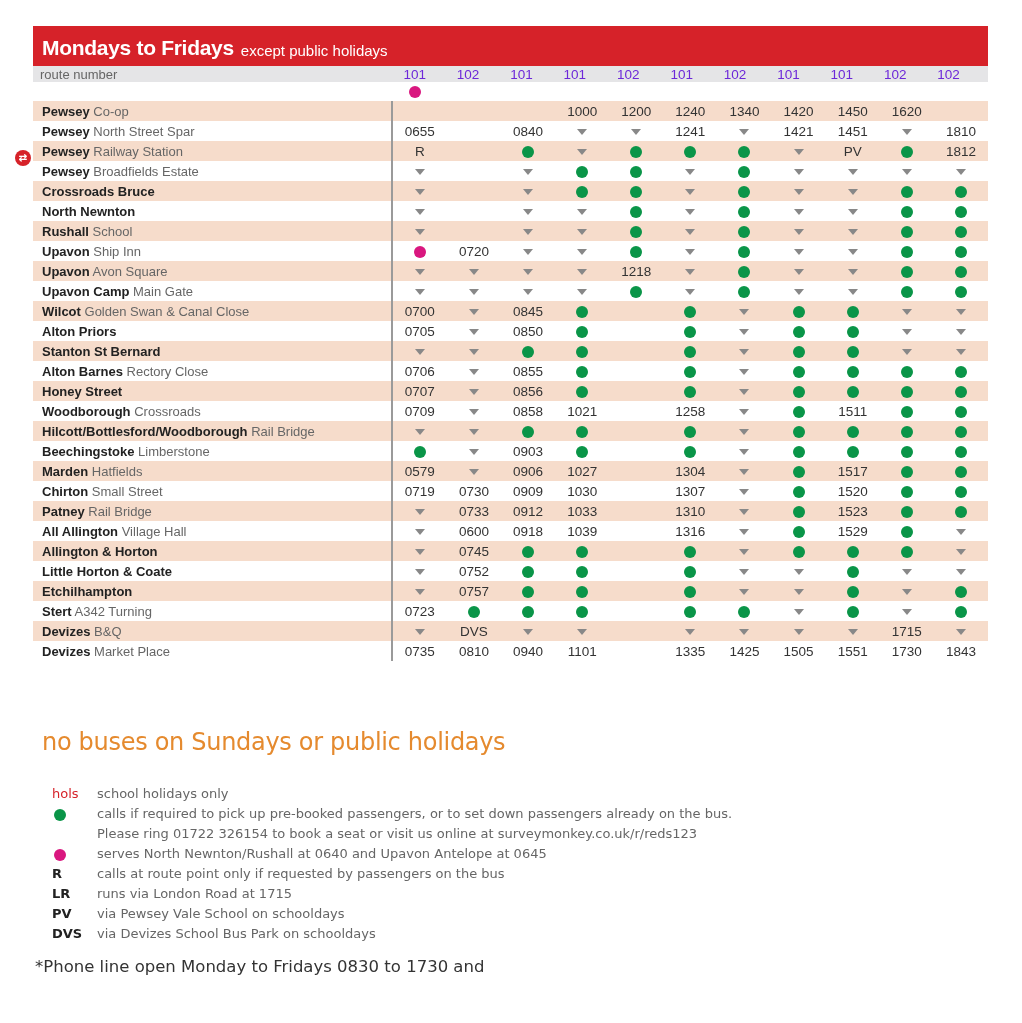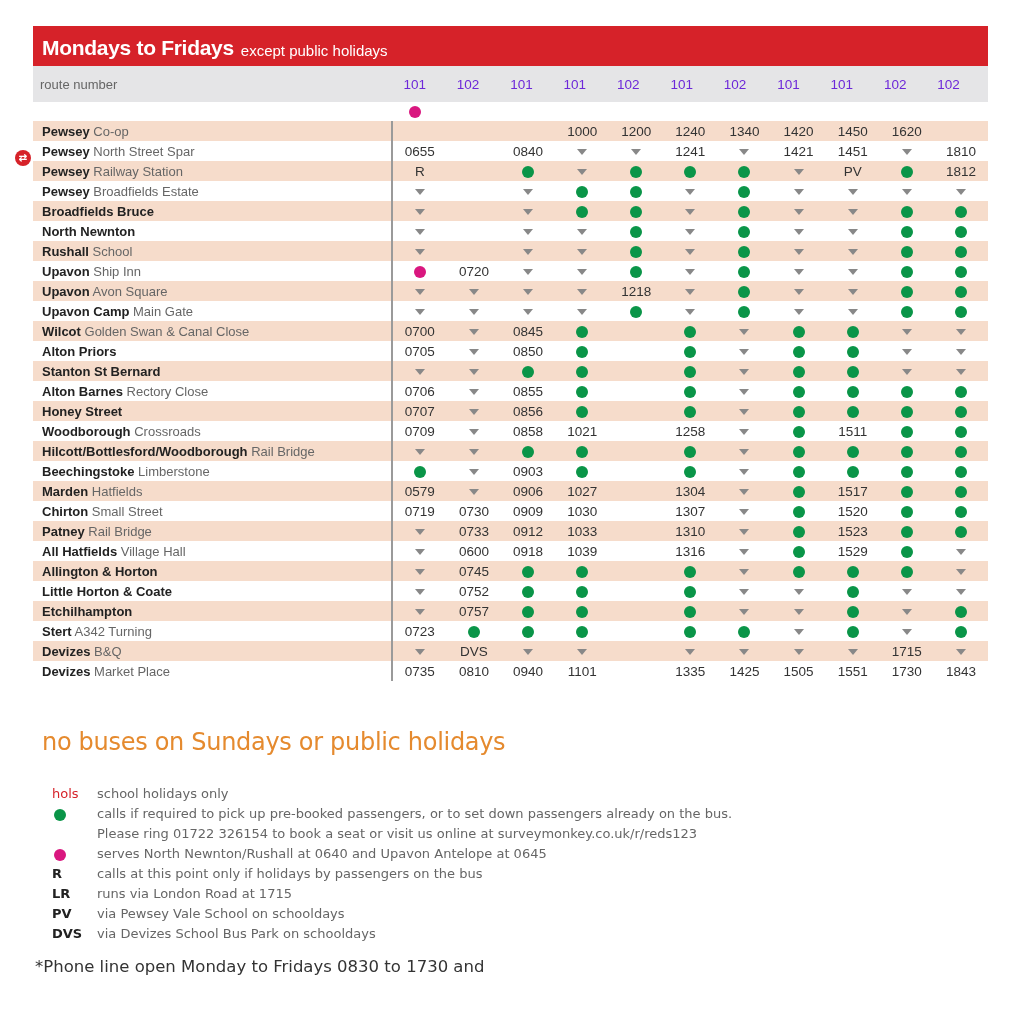--- a/index.html
+++ b/index.html
@@ -1,21 +1,21 @@
 <!DOCTYPE html>
 <html><head>
 <meta charset="utf-8">
 <style>
   html, body { margin: 0; padding: 0; background: #ffffff; }
   body { width: 1022px; height: 1023px; position: relative; font-family: "Liberation Sans", sans-serif; color: #333; overflow: hidden; }
   .wrap { position: absolute; left: 33px; top: 26px; width: 955px; }
   .banner { background: #d62229; height: 40px; display: flex; align-items: flex-end; padding: 0 0 6px 9px; box-sizing: border-box; color: #fff; }
   .banner .main { font-size: 21px; font-weight: bold; letter-spacing: -0.3px; }
   .banner .sub { font-size: 15px; margin-left: 7px; margin-bottom: 1px; }
-  .routes { background: #e5e5e7; height: 36px; display: flex; align-items: center; }
+  .routes { background: #e5e5e7; height: 16px; display: flex; align-items: center; }
   .routes .lbl { width: 355px; padding-left: 7px; font-size: 13px; color: #666; box-sizing: border-box; }
   .col { width: 53.4px; text-align: center; font-size: 13.5px; flex: none; }
   .routes .col { color: #6d28d9; }
   .noterow { height: 19px; display: flex; align-items: center; }
   .noterow .lbl { width: 355px; }
   table.tt { border-collapse: collapse; width: 955px; table-layout: fixed; }
   table.tt td { height: 20px; padding: 0; font-size: 13.5px; color: #333; }
   table.tt tr.odd td { background: #f6dccb; }
   table.tt td.stop { width: 353px; padding-left: 9px; font-size: 13px; box-sizing: border-box; white-space: nowrap; }
   table.tt td.sep { width: 2px; background: #9a9a9a !important; }
@@ -132,21 +132,21 @@
           <td class="v"><span class="dot green"></span></td>
           <td class="v"><span class="dot green"></span></td>
           <td class="v"><span class="tri"></span></td>
           <td class="v"><span class="dot green"></span></td>
           <td class="v"><span class="tri"></span></td>
           <td class="v"><span class="tri"></span></td>
           <td class="v"><span class="tri"></span></td>
           <td class="v"><span class="tri"></span></td>
         </tr>
         <tr class="odd">
-          <td class="stop"><span class="bold">Broadfields Bruce</span></td>
+          <td class="stop"><span class="bold">Crossroads Bruce</span></td>
           <td class="sep"></td>
           <td class="v"><span class="tri"></span></td>
           <td class="v"></td>
           <td class="v"><span class="tri"></span></td>
           <td class="v"><span class="dot green"></span></td>
           <td class="v"><span class="dot green"></span></td>
           <td class="v"><span class="tri"></span></td>
           <td class="v"><span class="dot green"></span></td>
           <td class="v"><span class="tri"></span></td>
           <td class="v"><span class="tri"></span></td>
@@ -387,21 +387,21 @@
           <td class="v">1033</td>
           <td class="v"></td>
           <td class="v">1310</td>
           <td class="v"><span class="tri"></span></td>
           <td class="v"><span class="dot green"></span></td>
           <td class="v">1523</td>
           <td class="v"><span class="dot green"></span></td>
           <td class="v"><span class="dot green"></span></td>
         </tr>
         <tr class="even">
-          <td class="stop"><span class="bold">All Hatfields</span> <span class="light">Village Hall</span></td>
+          <td class="stop"><span class="bold">All Allington</span> <span class="light">Village Hall</span></td>
           <td class="sep"></td>
           <td class="v"><span class="tri"></span></td>
           <td class="v">0600</td>
           <td class="v">0918</td>
           <td class="v">1039</td>
           <td class="v"></td>
           <td class="v">1316</td>
           <td class="v"><span class="tri"></span></td>
           <td class="v"><span class="dot green"></span></td>
           <td class="v">1529</td>
@@ -514,21 +514,21 @@
     <div class="item">
       <span class="key "><span class="dot green"></span></span>
       <span class="txt"><span>calls if required to pick up pre-booked passengers, or to set down passengers already on the bus.</span><br><span>Please ring 01722 326154 to book a seat or visit us online at surveymonkey.co.uk/r/reds123</span></span>
     </div>
     <div class="item">
       <span class="key "><span class="dot pink"></span></span>
       <span class="txt"><span>serves North Newnton/Rushall at 0640 and Upavon Antelope at 0645</span></span>
     </div>
     <div class="item">
       <span class="key "><span>R</span></span>
-      <span class="txt"><span>calls at this point only if holidays by passengers on the bus</span></span>
+      <span class="txt"><span>calls at route point only if requested by passengers on the bus</span></span>
     </div>
     <div class="item">
       <span class="key "><span>LR</span></span>
       <span class="txt"><span>runs via London Road at 1715</span></span>
     </div>
     <div class="item">
       <span class="key "><span>PV</span></span>
       <span class="txt"><span>via Pewsey Vale School on schooldays</span></span>
     </div>
     <div class="item">

